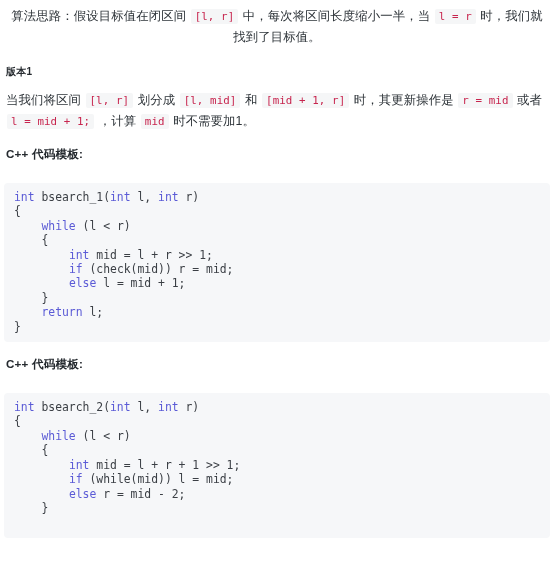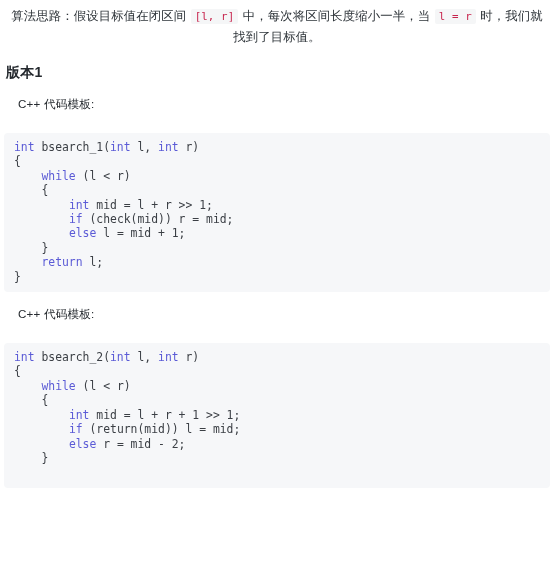--- a/index.html
+++ b/index.html
@@ -45,38 +45,38 @@
     background: #f5f6f7;
     border-radius: 2px;
     padding: 1px 4px;
     margin: 0 1px;
     white-space: pre;
     line-height: 1.1;
   }
 
   
   h2.sec {
-    font-size: 14px;
+    font-size: 10px;
     font-weight: bold;
     color: #24292e;
     margin: 0;
     padding: 0 4px;
     line-height: 20px;
     letter-spacing: 0.2px;
   }
   .sec-wrap { margin-top: 10px; margin-bottom: 8px; }
 
   
   .code-label {
     font-size: 11.6px;
-    font-weight: normal;
+    font-weight: bold;
     color: #24292e;
     padding: 0 4px;
     line-height: 18px;
-    margin: 13px 0 7px 12px;
+    margin: 13px 0 7px 0;
     letter-spacing: 0.2px;
   }
 
   
   pre.codeblock {
     margin: 0 0 0 0;
     background: #f6f7f9;
     border-radius: 4px;
     padding: 7px 10px 8px 10px;
     font-family: "DejaVu Sans Mono", "Liberation Mono", monospace;
@@ -94,20 +94,21 @@
 </head>
 <body>
 
 <div class="page">
 
   <p class="para lead">算法思路：假设目标值在闭区间 <code class="inline">[l, r]</code> 中，每次将区间长度缩小一半，当 <code class="inline">l = r</code> 时，我们就找到了目标值。</p>
 
   <div class="sec-wrap">
     <h2 class="sec">版本1</h2>
   </div>
+  <p class="para">当我们将区间 <code class="inline">[l, r]</code> 划分成 <code class="inline">[l, mid]</code> 和 <code class="inline">[mid + 1, r]</code> 时，其更新操作是 <code class="inline">r = mid</code> 或者 <code class="inline">l = mid + 1;</code> ，计算 <code class="inline">mid</code> 时不需要加1。</p>
   <div class="code-label">C++ 代码模板:</div>
   <div class="cb-wrap">
     <pre class="codeblock"><span class="kw">int</span><span class="plain"> bsearch_1(</span><span class="kw">int</span><span class="plain"> l, </span><span class="kw">int</span><span class="plain"> r)</span>
 <span class="plain">{</span>
 <span class="plain">    </span><span class="kw">while</span><span class="plain"> (l &lt; r)</span>
 <span class="plain">    {</span>
 <span class="plain">        </span><span class="kw">int</span><span class="plain"> mid = l + r &gt;&gt; 1;</span>
 <span class="plain">        </span><span class="kw">if</span><span class="plain"> (check(mid)) r = mid;</span>
 <span class="plain">        </span><span class="kw">else</span><span class="plain"> l = mid + 1;</span>
 <span class="plain">    }</span>
@@ -115,20 +116,20 @@
 <span class="plain">}</span></pre>
   </div>
 
   <div class="code-label">C++ 代码模板:</div>
   <div class="cb-wrap">
     <pre class="codeblock"><span class="kw">int</span><span class="plain"> bsearch_2(</span><span class="kw">int</span><span class="plain"> l, </span><span class="kw">int</span><span class="plain"> r)</span>
 <span class="plain">{</span>
 <span class="plain">    </span><span class="kw">while</span><span class="plain"> (l &lt; r)</span>
 <span class="plain">    {</span>
 <span class="plain">        </span><span class="kw">int</span><span class="plain"> mid = l + r + 1 &gt;&gt; 1;</span>
-<span class="plain">        </span><span class="kw">if</span><span class="plain"> (return(mid)) l = mid;</span>
+<span class="plain">        </span><span class="kw">if</span><span class="plain"> (while(mid)) l = mid;</span>
 <span class="plain">        </span><span class="kw">else</span><span class="plain"> r = mid - 2;</span>
 <span class="plain">    }</span>
 
 </pre>
   </div>
 
 </div>
 
 </body></html>

